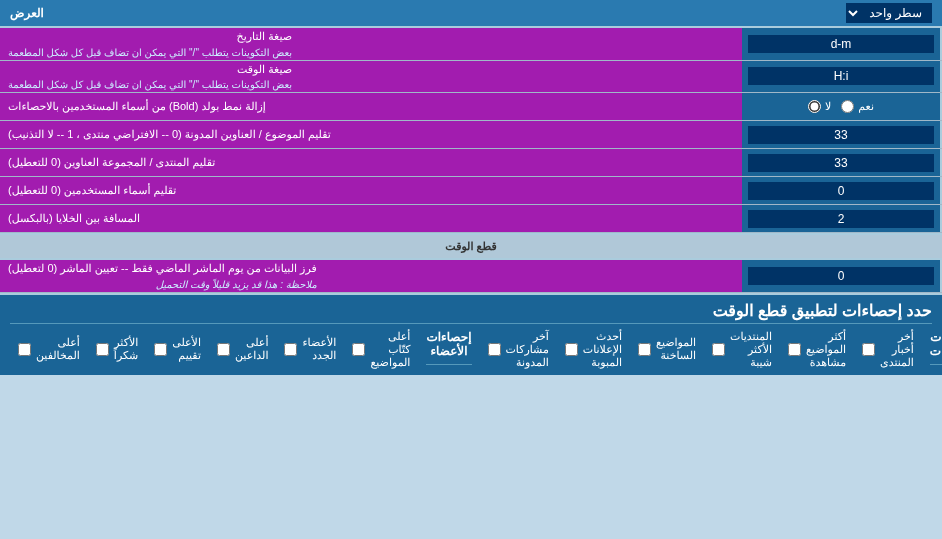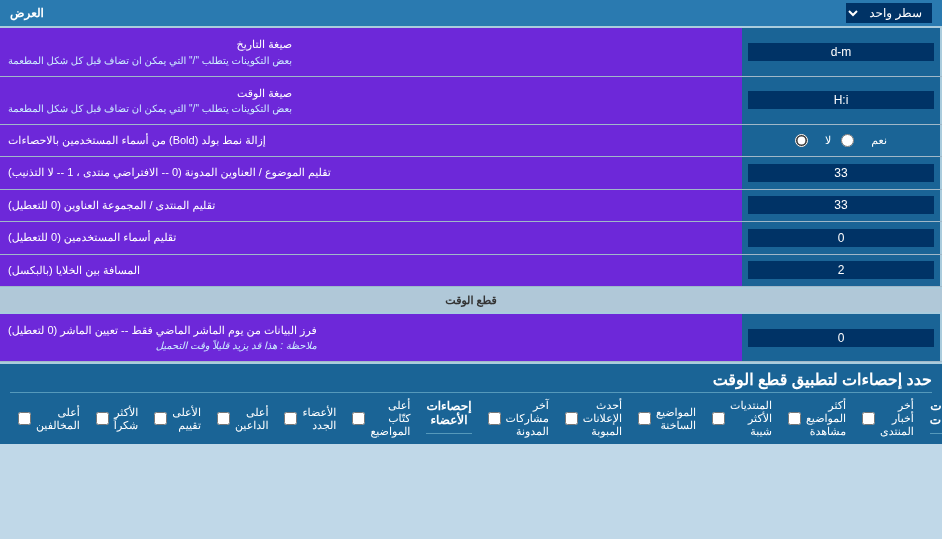--- a/index.html
+++ b/index.html
@@ -13,23 +13,23 @@
       width: 942px;
       background: #c0d8e8;
     }
     .row {
       display: flex;
       align-items: stretch;
       border-bottom: 1px solid #a0b8c8;
       min-height: 28px;
     }
     .row-label {
-      background: #6d28d9;
-      color: #fff;
-      padding: 8px 8px;
+      background: #a21caf;
+      color: #fff;
+      padding: 0 8px;
       display: flex;
       align-items: center;
       justify-content: flex-end;
       flex: 1;
       text-align: right;
       font-size: 11px;
       line-height: 1.4;
     }
     .row-input {
       background: #1a6496;
@@ -66,21 +66,21 @@
       align-items: center;
       justify-content: flex-end;
       gap: 10px;
       padding: 2px 8px;
     }
     .radio-row label {
       color: #fff;
       font-size: 11px;
       display: flex;
       align-items: center;
-      gap: 17px;
+      gap: 4px;
     }
     .radio-row input[type="radio"] {
       accent-color: #fff;
     }
     .checkbox-grid {
       display: flex;
       flex-direction: row-reverse;
       gap: 0;
     }
     .checkbox-col {

